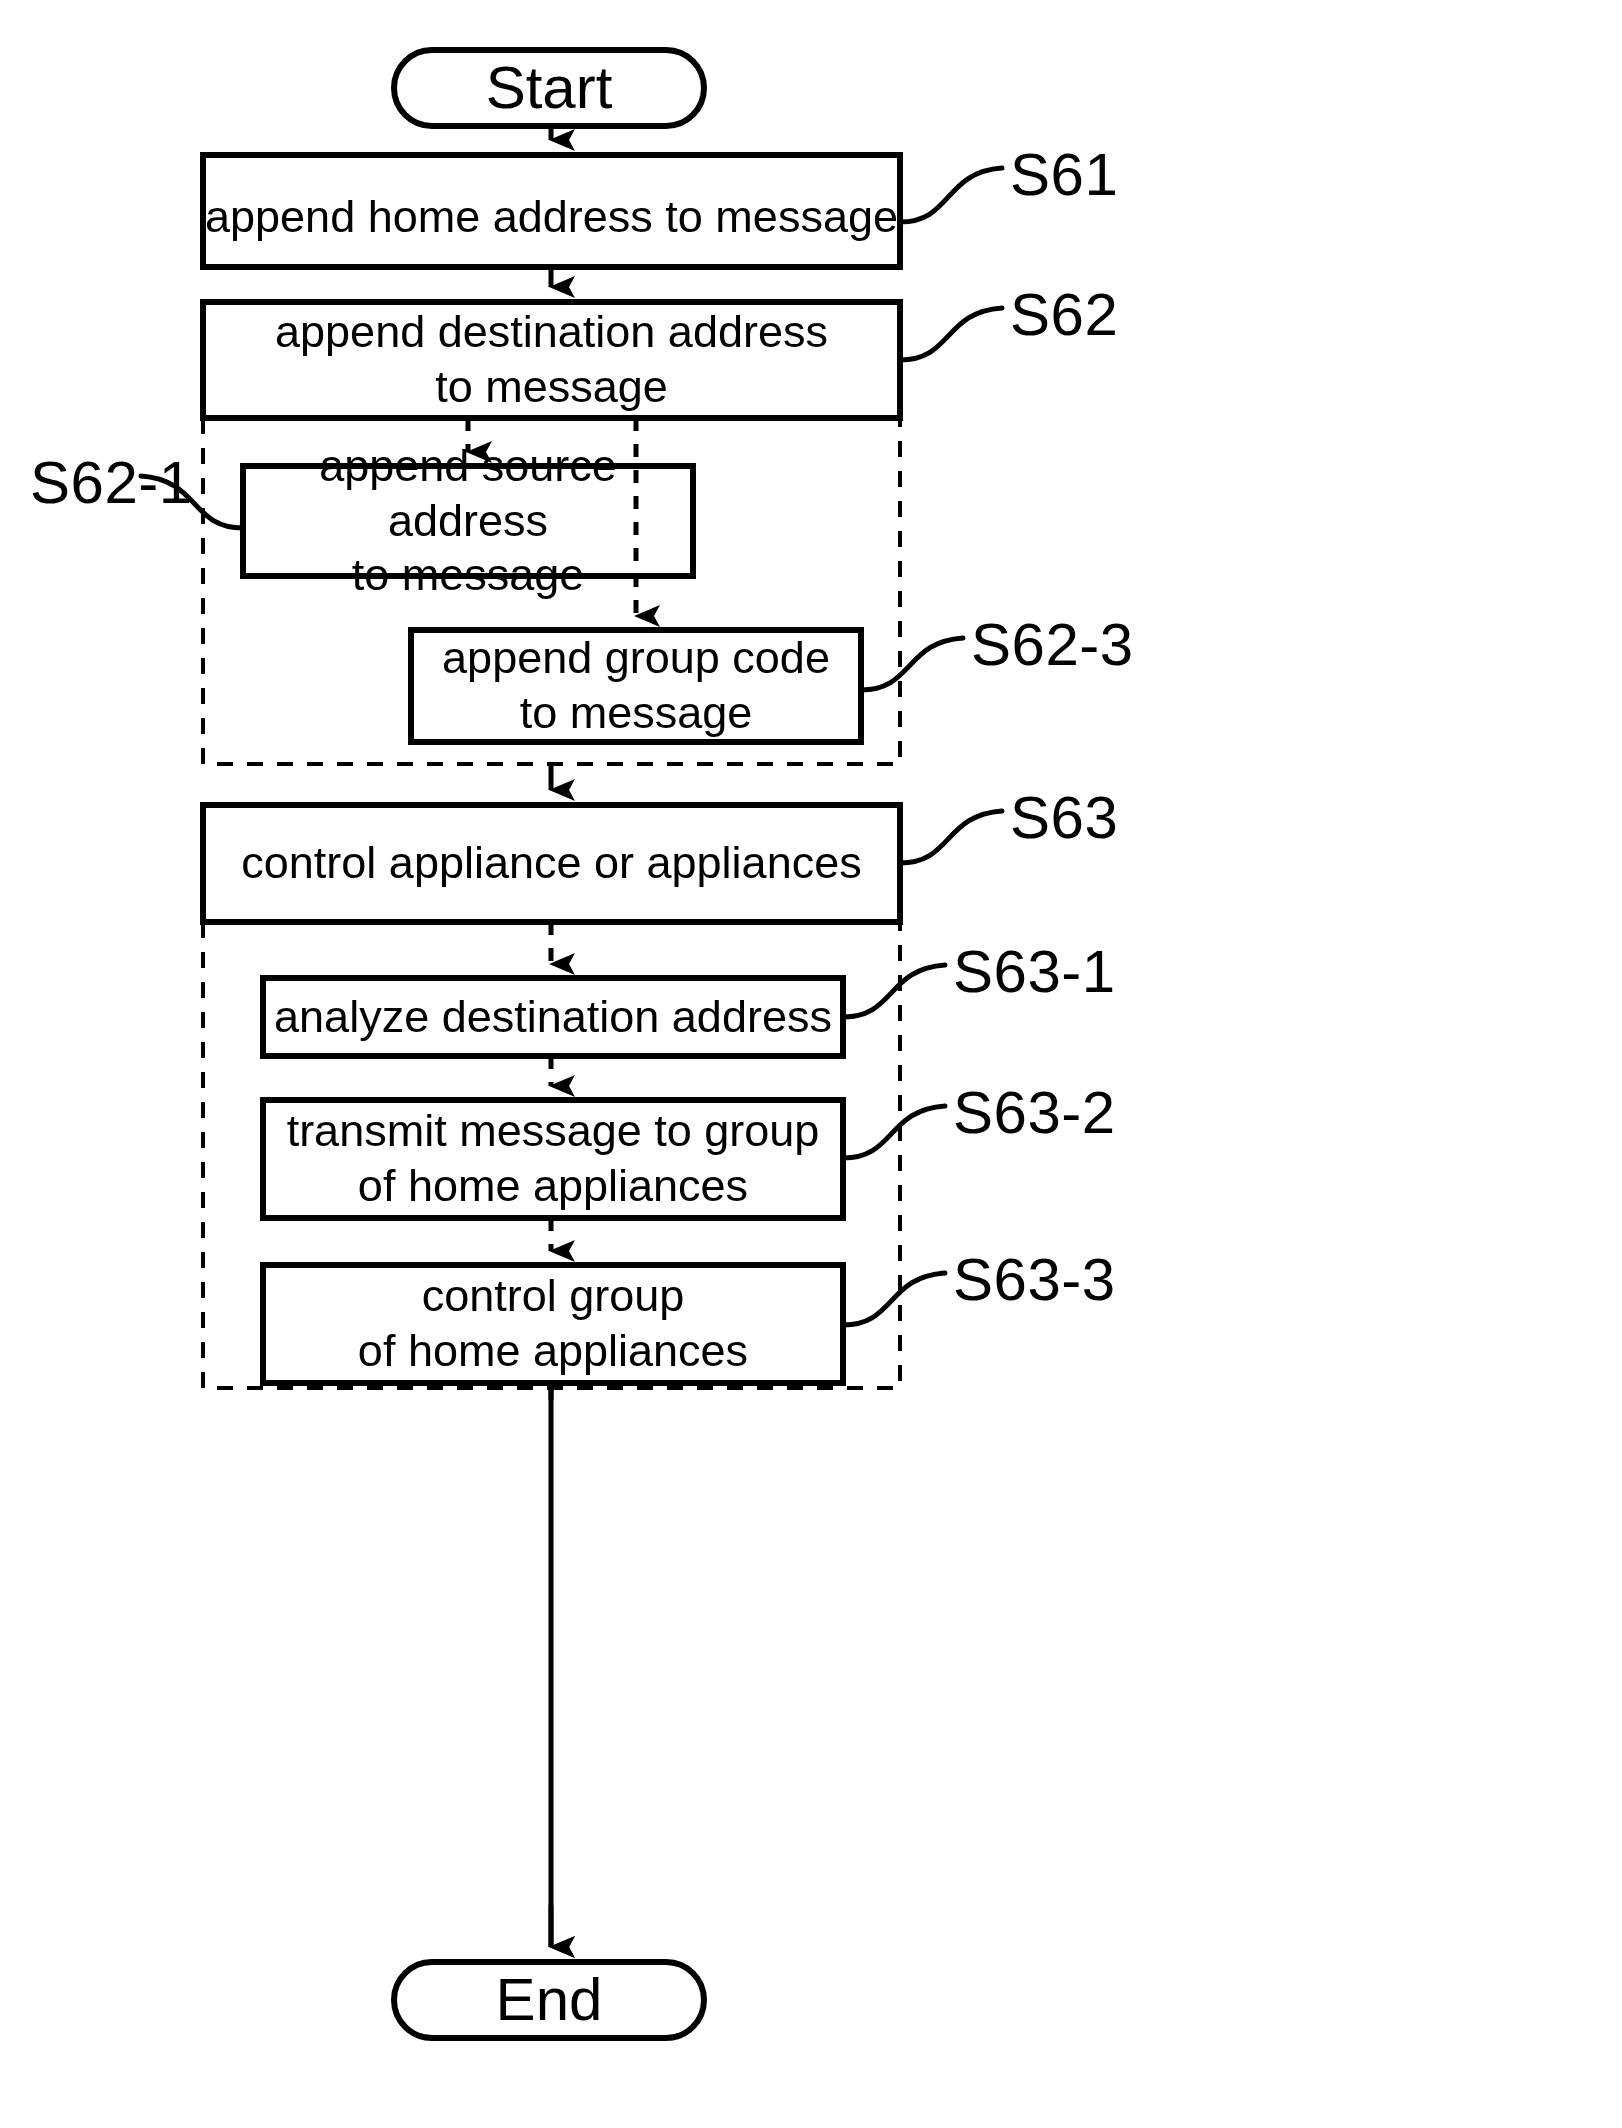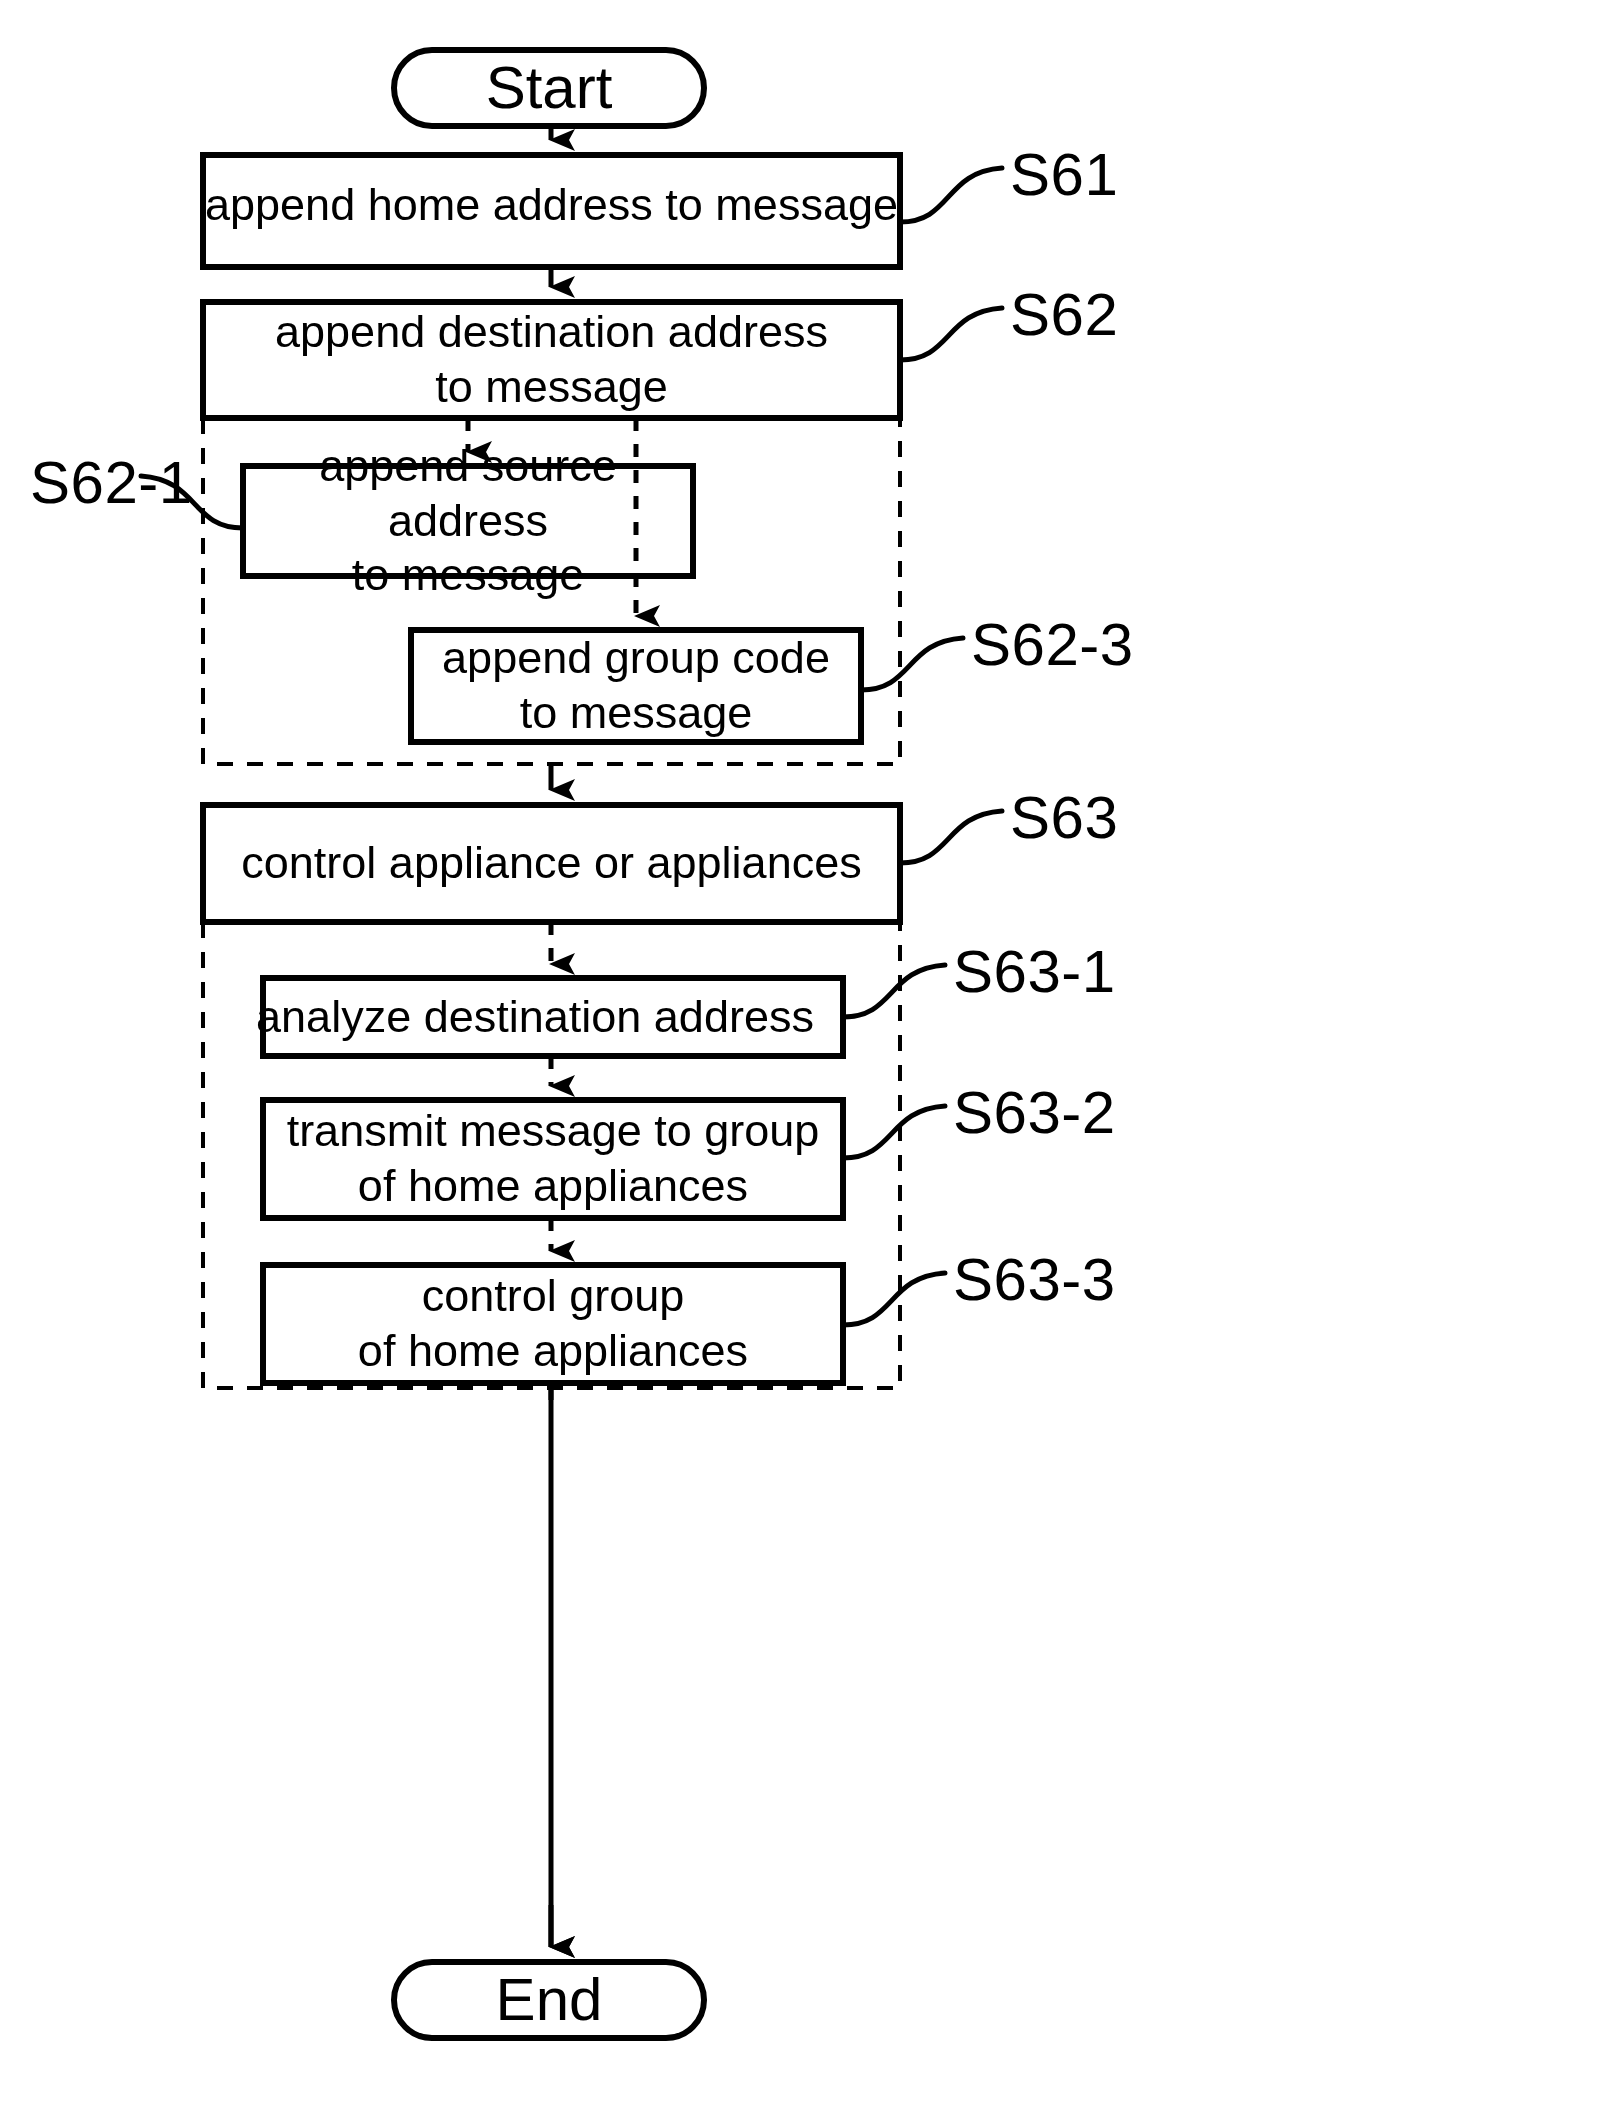--- a/index.html
+++ b/index.html
@@ -135,37 +135,37 @@
       <path d="M843,1017 C895,1017 887,969 945,965"></path>
       <path d="M843,1158 C895,1158 887,1110 945,1106"></path>
       <path d="M843,1325 C895,1325 887,1277 945,1273"></path>
     </g>
   </svg>
 
   <div class="node-text terminal-label" style="left:394px; top:50px; width:310px; height:76px;">Start</div>
 
   <div class="node-text terminal-label" style="left:394px; top:1962px; width:310px; height:76px;">End</div>
 
-  <div class="node-text process-label" style="left:203px; top:149px; width:697px; height:112px;">append home address to message</div>
+  <div class="node-text process-label" style="left:203px; top:161px; width:697px; height:112px;">append home address to message</div>
 
   <div class="node-text process-label two-line" style="left:203px; top:302px; width:697px; height:116px;">
     <span><span>append destination address</span><br><span>to message</span></span>
   </div>
 
   <div class="node-text process-label" style="left:243px; top:466px; width:450px; height:110px;">
     <span><span>append source address</span><br><span>to message</span></span>
   </div>
 
   <div class="node-text process-label" style="left:411px; top:630px; width:450px; height:112px;">
     <span><span>append group code</span><br><span>to message</span></span>
   </div>
 
   <div class="node-text process-label" style="left:203px; top:805px; width:697px; height:117px;">control appliance or appliances</div>
 
-  <div class="node-text process-label" style="left:245px; top:978px; width:580px; height:78px;">analyze destination address</div>
+  <div class="node-text process-label" style="left:263px; top:978px; width:580px; height:78px;">analyze destination address</div>
 
   <div class="node-text process-label" style="left:263px; top:1100px; width:580px; height:118px;">
     <span><span>transmit message to group</span><br><span>of home appliances</span></span>
   </div>
 
   <div class="node-text process-label" style="left:263px; top:1265px; width:580px; height:118px;text-align:center;">
     <span><span>control group</span><br><span>of home appliances</span></span>
   </div>
 
   <div class="ref-label" style="left:1010px; top:140px;">S61</div>

